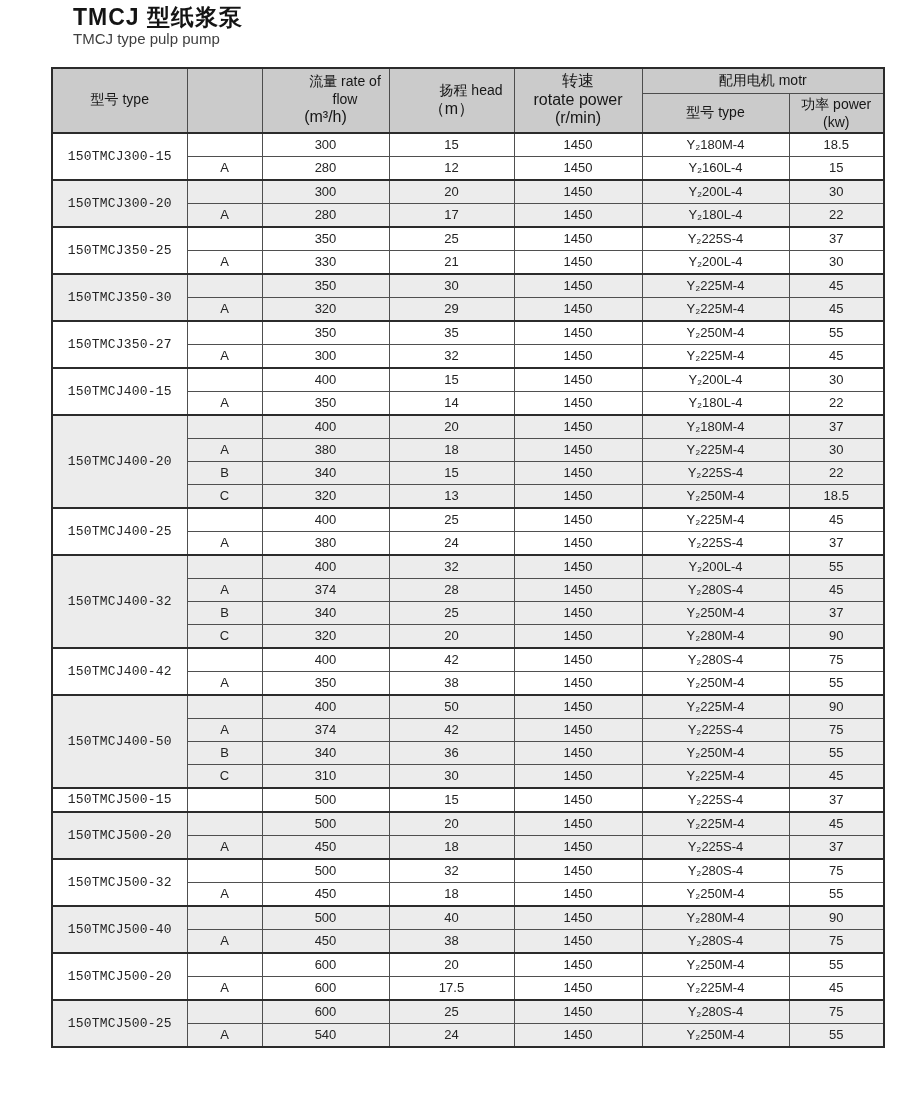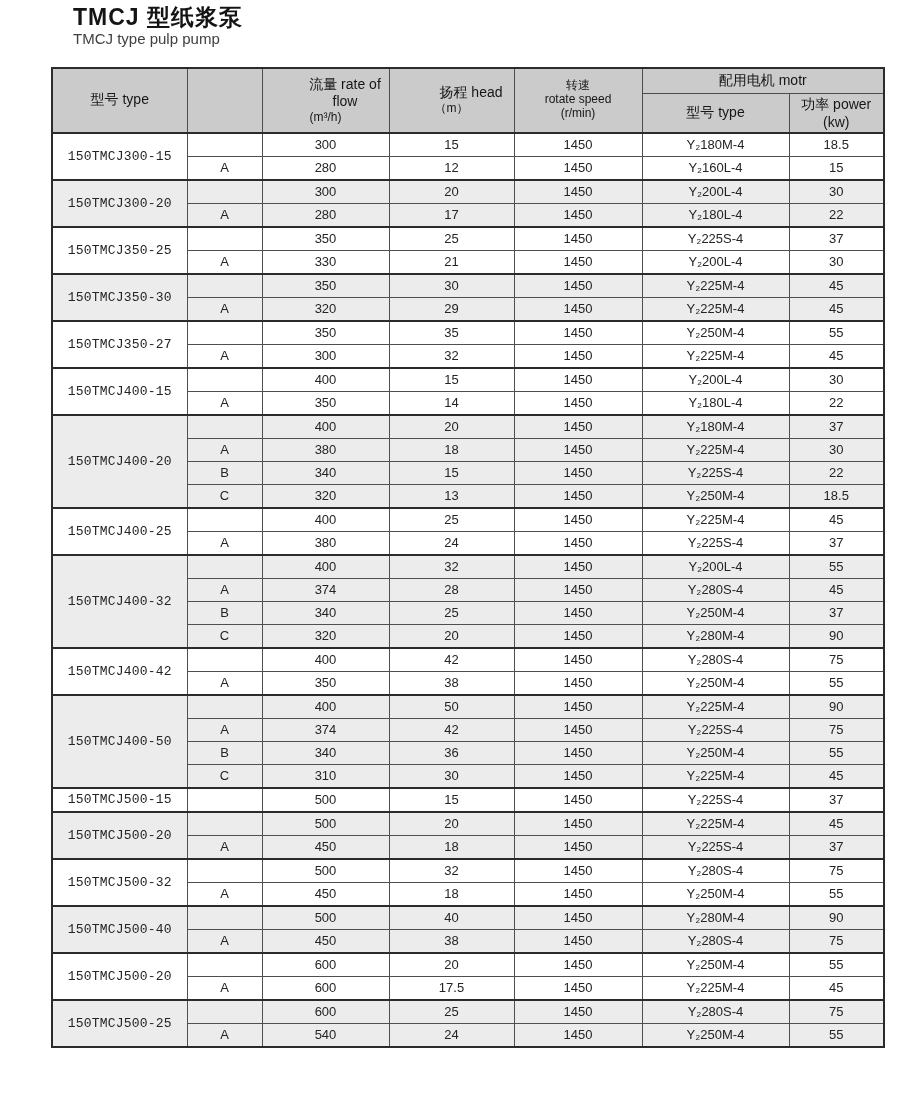--- a/index.html
+++ b/index.html
@@ -70,21 +70,21 @@
     background: #cbcbcb;
     border: 1px solid #4d4d4d;
     font-weight: normal;
     font-size: 14px;
     color: #161616;
     text-align: center;
     vertical-align: middle;
     padding: 2px 0;
   }
   th .sub-line {
-    font-size: 12px;
+    font-size: 16px;
     line-height: 1.15;
   }
   th .main-line { line-height: 1.25; margin-left: 39px; }
   thead tr.h1 th { height: 20px; }
   thead tr.h2 th { height: 23px; }
   thead th.span-bottom { border-bottom: 2px solid #2b2b2b; }
   td {
     border: 1px solid #4f4f4f;
     font-size: 13px;
     color: #242424;
@@ -126,21 +126,21 @@
         <th rowspan="2" class="span-bottom">
           <div class="main-line">流量  rate of flow</div>
           <div class="sub-line">(m³/h)</div>
         </th>
         <th rowspan="2" class="span-bottom">
           <div class="main-line">扬程  head</div>
           <div class="sub-line">（m）</div>
         </th>
         <th rowspan="2" class="span-bottom">
           <div class="sub-line">转速</div>
-          <div class="sub-line">rotate speed</div>
+          <div class="sub-line">rotate power</div>
           <div class="sub-line">(r/min)</div>
         </th>
         <th colspan="2">配用电机  motr</th>
       </tr>
       <tr class="h2">
         <th class="span-bottom">型号  type</th>
         <th class="span-bottom">功率  power (kw)</th>
       </tr>
     </thead>
     <tbody>

